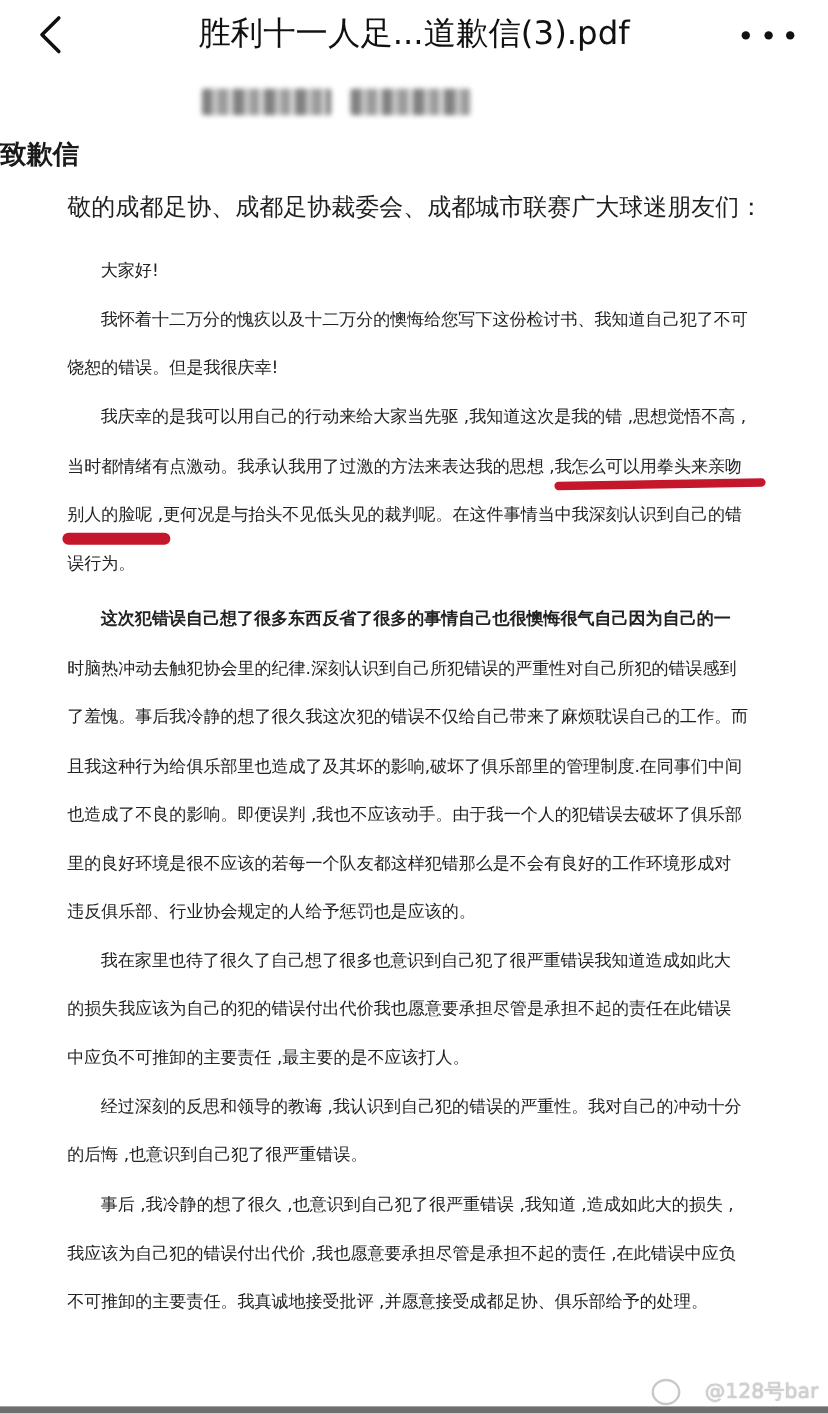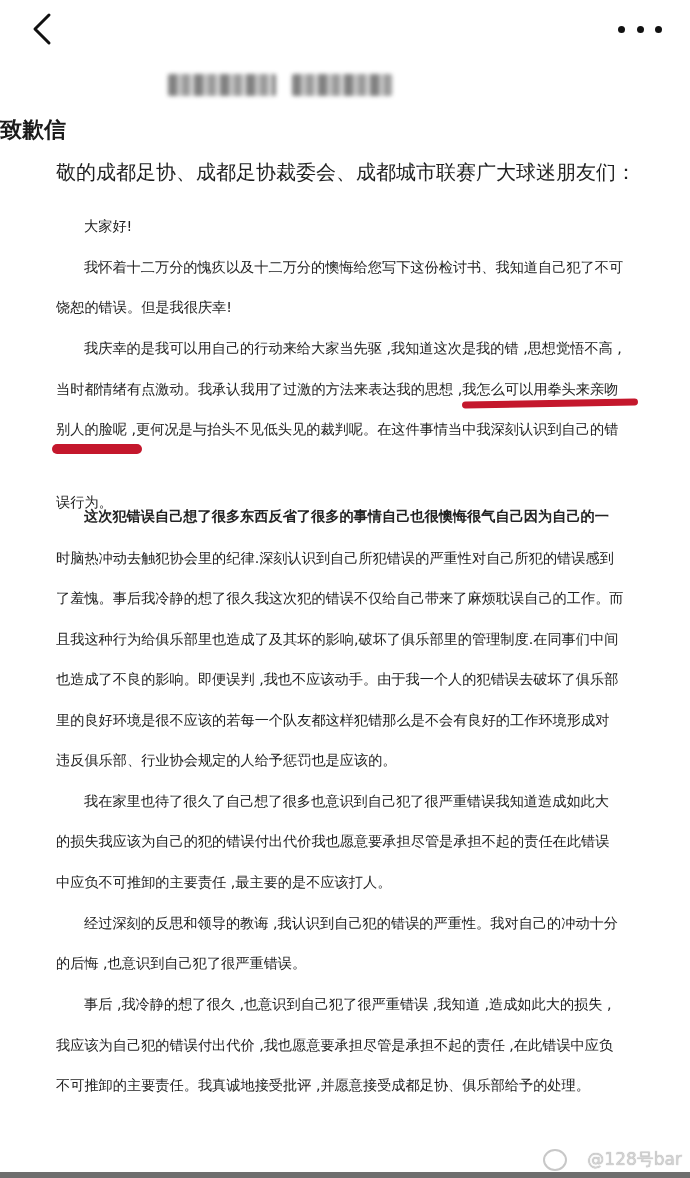--- a/index.html
+++ b/index.html
@@ -71,20 +71,21 @@
   </style>
 </head>
 <body>
 
 <div class="topbar">
   <div class="back-btn">
     <svg width="22" height="34" viewBox="0 0 22 34">
       <polyline points="18,3 4,17 18,31" fill="none" stroke="#111" stroke-width="3" stroke-linecap="round" stroke-linejoin="round"></polyline>
     </svg>
   </div>
+  <div class="title">胜利十一人足...道歉信(3).pdf</div>
   <div class="more-btn">
     <span class="dot"></span>
     <span class="dot"></span>
     <span class="dot"></span>
   </div>
 </div>
 
 <div class="blur-subtitle">
   <div class="blur-block" style="width:125px"></div>
   <div class="blur-block" style="width:115px"></div>
@@ -93,21 +94,21 @@
 <div class="doc-heading">致歉信</div>
 <div class="salutation">敬的成都足协、成都足协裁委会、成都城市联赛广大球迷朋友们：</div>
 
 <div class="body-text" id="letter-body">
     <div class="line indent" style="position: absolute; left: 0px; top: 12px;">大家好!</div>
     <div class="line indent" style="position: absolute; left: 0px; top: 53px;">我怀着十二万分的愧疚以及十二万分的懊悔给您写下这份检讨书、我知道自己犯了不可</div>
     <div class="line" style="position: absolute; left: 0px; top: 93px;">饶恕的错误。但是我很庆幸!</div>
     <div class="line indent" style="position: absolute; left: 0px; top: 134px;">我庆幸的是我可以用自己的行动来给大家当先驱 ,我知道这次是我的错 ,思想觉悟不高 ,</div>
     <div class="line" style="position: absolute; left: 0px; top: 175px;">当时都情绪有点激动。我承认我用了过激的方法来表达我的思想 ,我怎么可以用拳头来亲吻</div>
     <div class="line" style="position: absolute; left: 0px; top: 215px;">别人的脸呢 ,更何况是与抬头不见低头见的裁判呢。在这件事情当中我深刻认识到自己的错</div>
-    <div class="line" style="position: absolute; left: 0px; top: 256px; margin-top: 32px;">误行为。</div>
+    <div class="line" style="position: absolute; left: 0px; top: 256px;">误行为。</div>
     <div class="line indent" style="position: absolute; left: 0px; top: 302px; font-weight: bold;">这次犯错误自己想了很多东西反省了很多的事情自己也很懊悔很气自己因为自己的一</div>
     <div class="line" style="position: absolute; left: 0px; top: 344px;">时脑热冲动去触犯协会里的纪律.深刻认识到自己所犯错误的严重性对自己所犯的错误感到</div>
     <div class="line" style="position: absolute; left: 0px; top: 384px;">了羞愧。事后我冷静的想了很久我这次犯的错误不仅给自己带来了麻烦耽误自己的工作。而</div>
     <div class="line" style="position: absolute; left: 0px; top: 425px;">且我这种行为给俱乐部里也造成了及其坏的影响,破坏了俱乐部里的管理制度.在同事们中间</div>
     <div class="line" style="position: absolute; left: 0px; top: 465px;">也造成了不良的影响。即便误判 ,我也不应该动手。由于我一个人的犯错误去破坏了俱乐部</div>
     <div class="line" style="position: absolute; left: 0px; top: 506px;">里的良好环境是很不应该的若每一个队友都这样犯错那么是不会有良好的工作环境形成对</div>
     <div class="line" style="position: absolute; left: 0px; top: 546px;">违反俱乐部、行业协会规定的人给予惩罚也是应该的。</div>
     <div class="line indent" style="position: absolute; left: 0px; top: 587px;">我在家里也待了很久了自己想了很多也意识到自己犯了很严重错误我知道造成如此大</div>
     <div class="line" style="position: absolute; left: 0px; top: 627px;">的损失我应该为自己的犯的错误付出代价我也愿意要承担尽管是承担不起的责任在此错误</div>
     <div class="line" style="position: absolute; left: 0px; top: 668px;">中应负不可推卸的主要责任 ,最主要的是不应该打人。</div>

